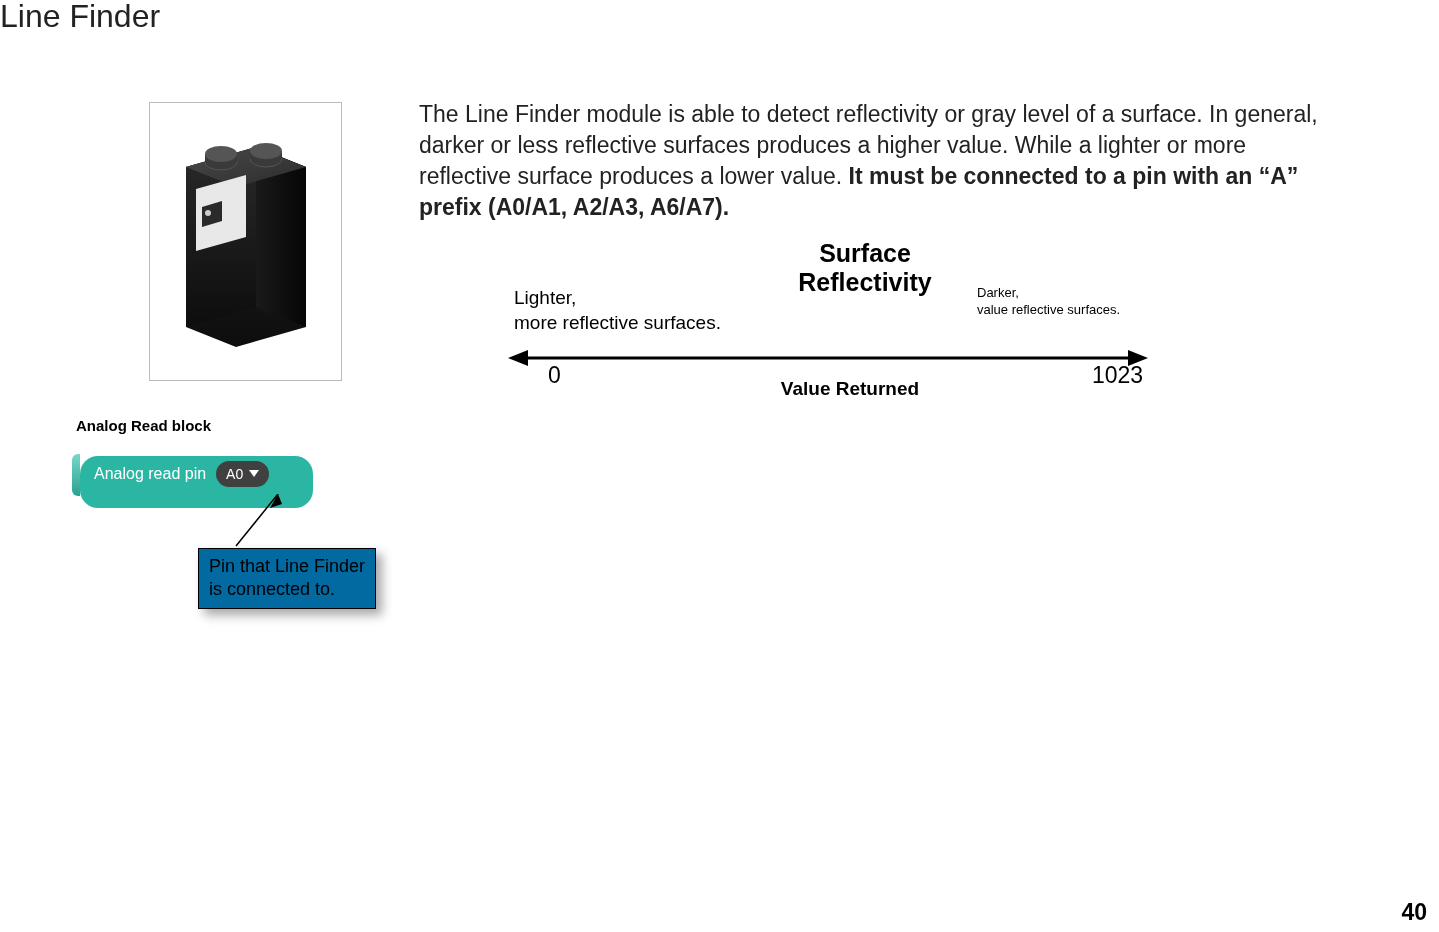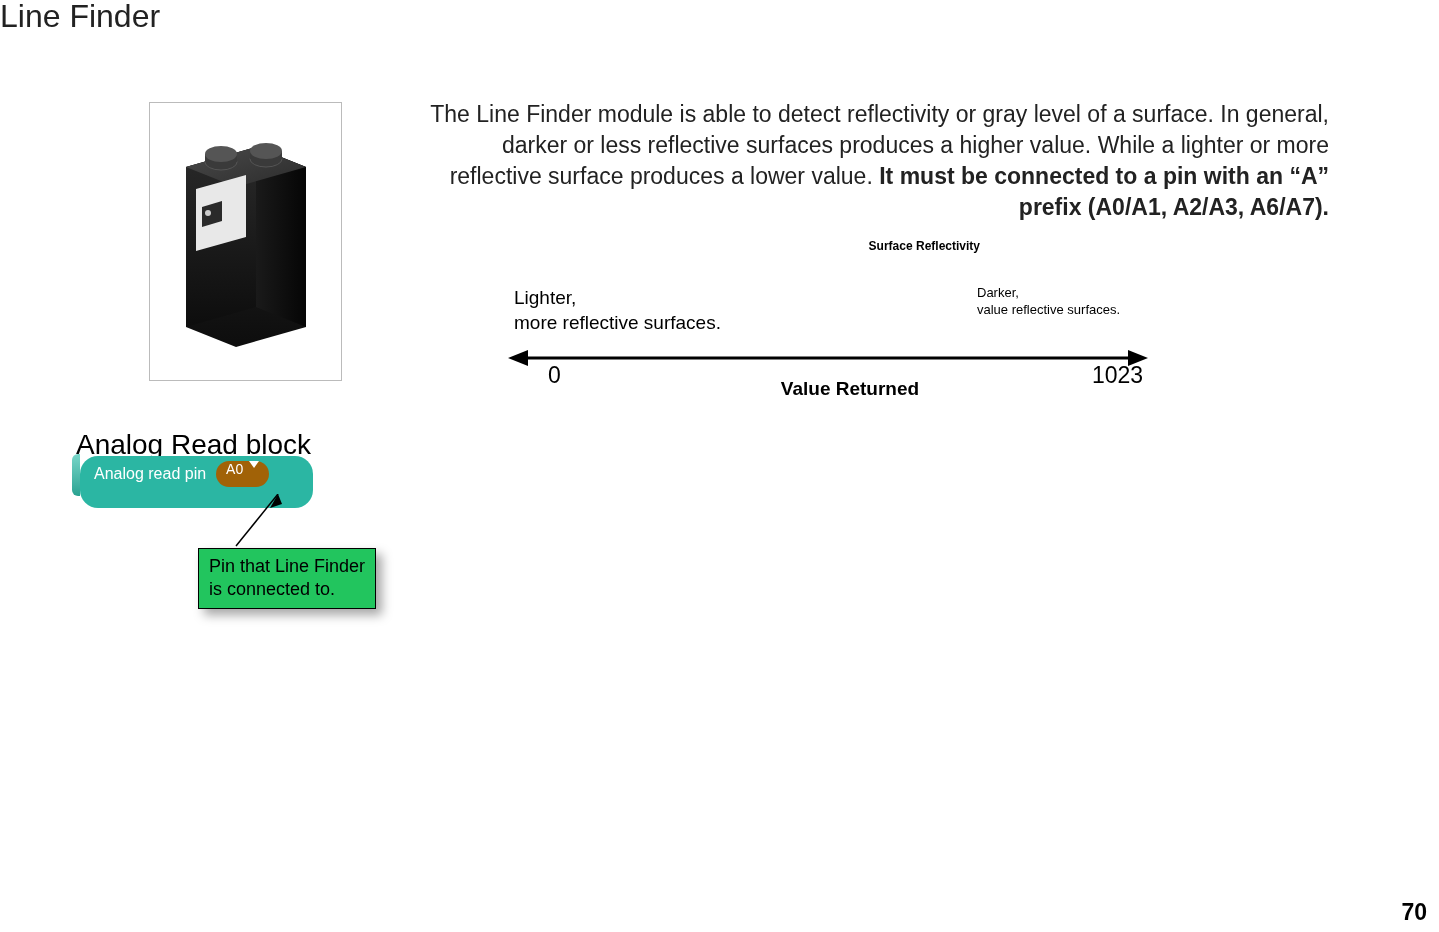--- a/index.html
+++ b/index.html
@@ -4,45 +4,45 @@
 <style>
   * { box-sizing: border-box; margin: 0; padding: 0; }
   html, body { width: 1439px; height: 932px; background: #fff; font-family: Verdana, Arial, sans-serif; color: #000; }
   .page { position: relative; width: 1439px; height: 932px; }
 
   .title { position: absolute; left: 0; top: -2px; font-size: 32px; font-weight: 400; color: #222; }
 
   .module-img { position: absolute; left: 149px; top: 102px; width: 193px; height: 279px; border: 1px solid #bbb; background: #fff; }
   .brick { position: absolute; left: 50%; top: 14px; transform: translateX(-50%); }
 
-  .intro-text { position: absolute; left: 419px; top: 99px; width: 910px; font-size: 23px; line-height: 1.35; color: #222; text-align: right; }
+  .intro-text { position: absolute; left: 419px; top: 99px; width: 910px; font-size: 23px; line-height: 1.35; color: #222; }
   .intro-text .bold { font-weight: 700; }
 
-  .reflect-title { position: absolute; left: 750px; top: 239px; font-weight: 700; font-size: 12px; text-align: right; width: 230px; }
+  .reflect-title { position: absolute; left: 750px; top: 239px; font-weight: 700; font-size: 25px; text-align: center; width: 230px; }
   .lighter { position: absolute; left: 514px; top: 286px; font-size: 19px; line-height: 1.3; }
   .darker { position: absolute; left: 977px; top: 285px; font-size: 13px; line-height: 1.3; }
 
   .axis { position: absolute; left: 508px; top: 348px; width: 640px; height: 20px; }
 
   .val0 { position: absolute; left: 548px; top: 362px; font-size: 23px; }
   .val1023 { position: absolute; left: 1092px; top: 362px; font-size: 23px; }
   .value-ret { position: absolute; left: 750px; top: 378px; font-weight: 700; font-size: 19px; text-align: center; width: 200px; }
 
-  .section-head { position: absolute; left: 76px; top: 429px; font-weight: 400; font-size: 28px; }
+  .section-head { position: absolute; left: 76px; top: 417px; font-weight: 700; font-size: 15px; }
 
   .block { position: absolute; left: 80px; top: 456px; width: 233px; height: 52px; background: #2bb6a3; border-radius: 18px; display: flex; align-items: center; padding: 0 8px 16px 14px; }
   .block-edge { position: absolute; left: 72px; top: 454px; width: 8px; height: 42px; background: linear-gradient(180deg,#78d6c9 0%, #2aa291 100%); border-radius: 6px 0 0 6px; }
   .block-label { color: #fff; font-size: 16px; font-family: Arial, sans-serif; }
-  .pin-pill { margin-left: 10px; height: 26px; background: #a16207; border-radius: 13px; display: flex; padding: 0 10px; color: #fff; font-size: 14px; }
+  .pin-pill { margin-left: 10px; height: 26px; background: #404040; border-radius: 13px; display: flex; align-items: center; padding: 0 10px; color: #fff; font-size: 14px; }
   .chev { margin-left: 6px; }
 
   .block-desc { position: absolute; left: 362px; top: 456px; width: 970px; font-size: 23px; line-height: 1.35; }
 
   .callout-line { position: absolute; }
-  .callout-box { position: absolute; left: 198px; top: 548px; background: #22c55e; border: 1px solid #000; padding: 6px 10px; font-size: 18px; line-height: 1.3; box-shadow: 6px 6px 10px rgba(0,0,0,0.35); }
+  .callout-box { position: absolute; left: 198px; top: 548px; background: #0369a1; border: 1px solid #000; padding: 6px 10px; font-size: 18px; line-height: 1.3; box-shadow: 6px 6px 10px rgba(0,0,0,0.35); }
 
   .page-num { position: absolute; right: 12px; bottom: 6px; font-size: 23px; font-weight: 700; }
 </style>
 </head>
 <body>
 
 <div class="page">
 
   <div class="title">Line Finder</div>
 
@@ -120,14 +120,14 @@
 
   <svg class="callout-line" style="left:228px; top:494px; width:60px; height:58px;" viewBox="0 0 60 58">
     <line x1="50" y1="0" x2="8" y2="52" stroke="#000" stroke-width="1.5"></line>
     <polygon points="50,0 42,14 54,10" fill="#000"></polygon>
   </svg>
   <div class="callout-box">
     <span>Pin that Line Finder</span><br>
     <span>is connected to.</span>
   </div>
 
-  <div class="page-num">70</div>
+  <div class="page-num">40</div>
 </div>
 
 </body></html>

